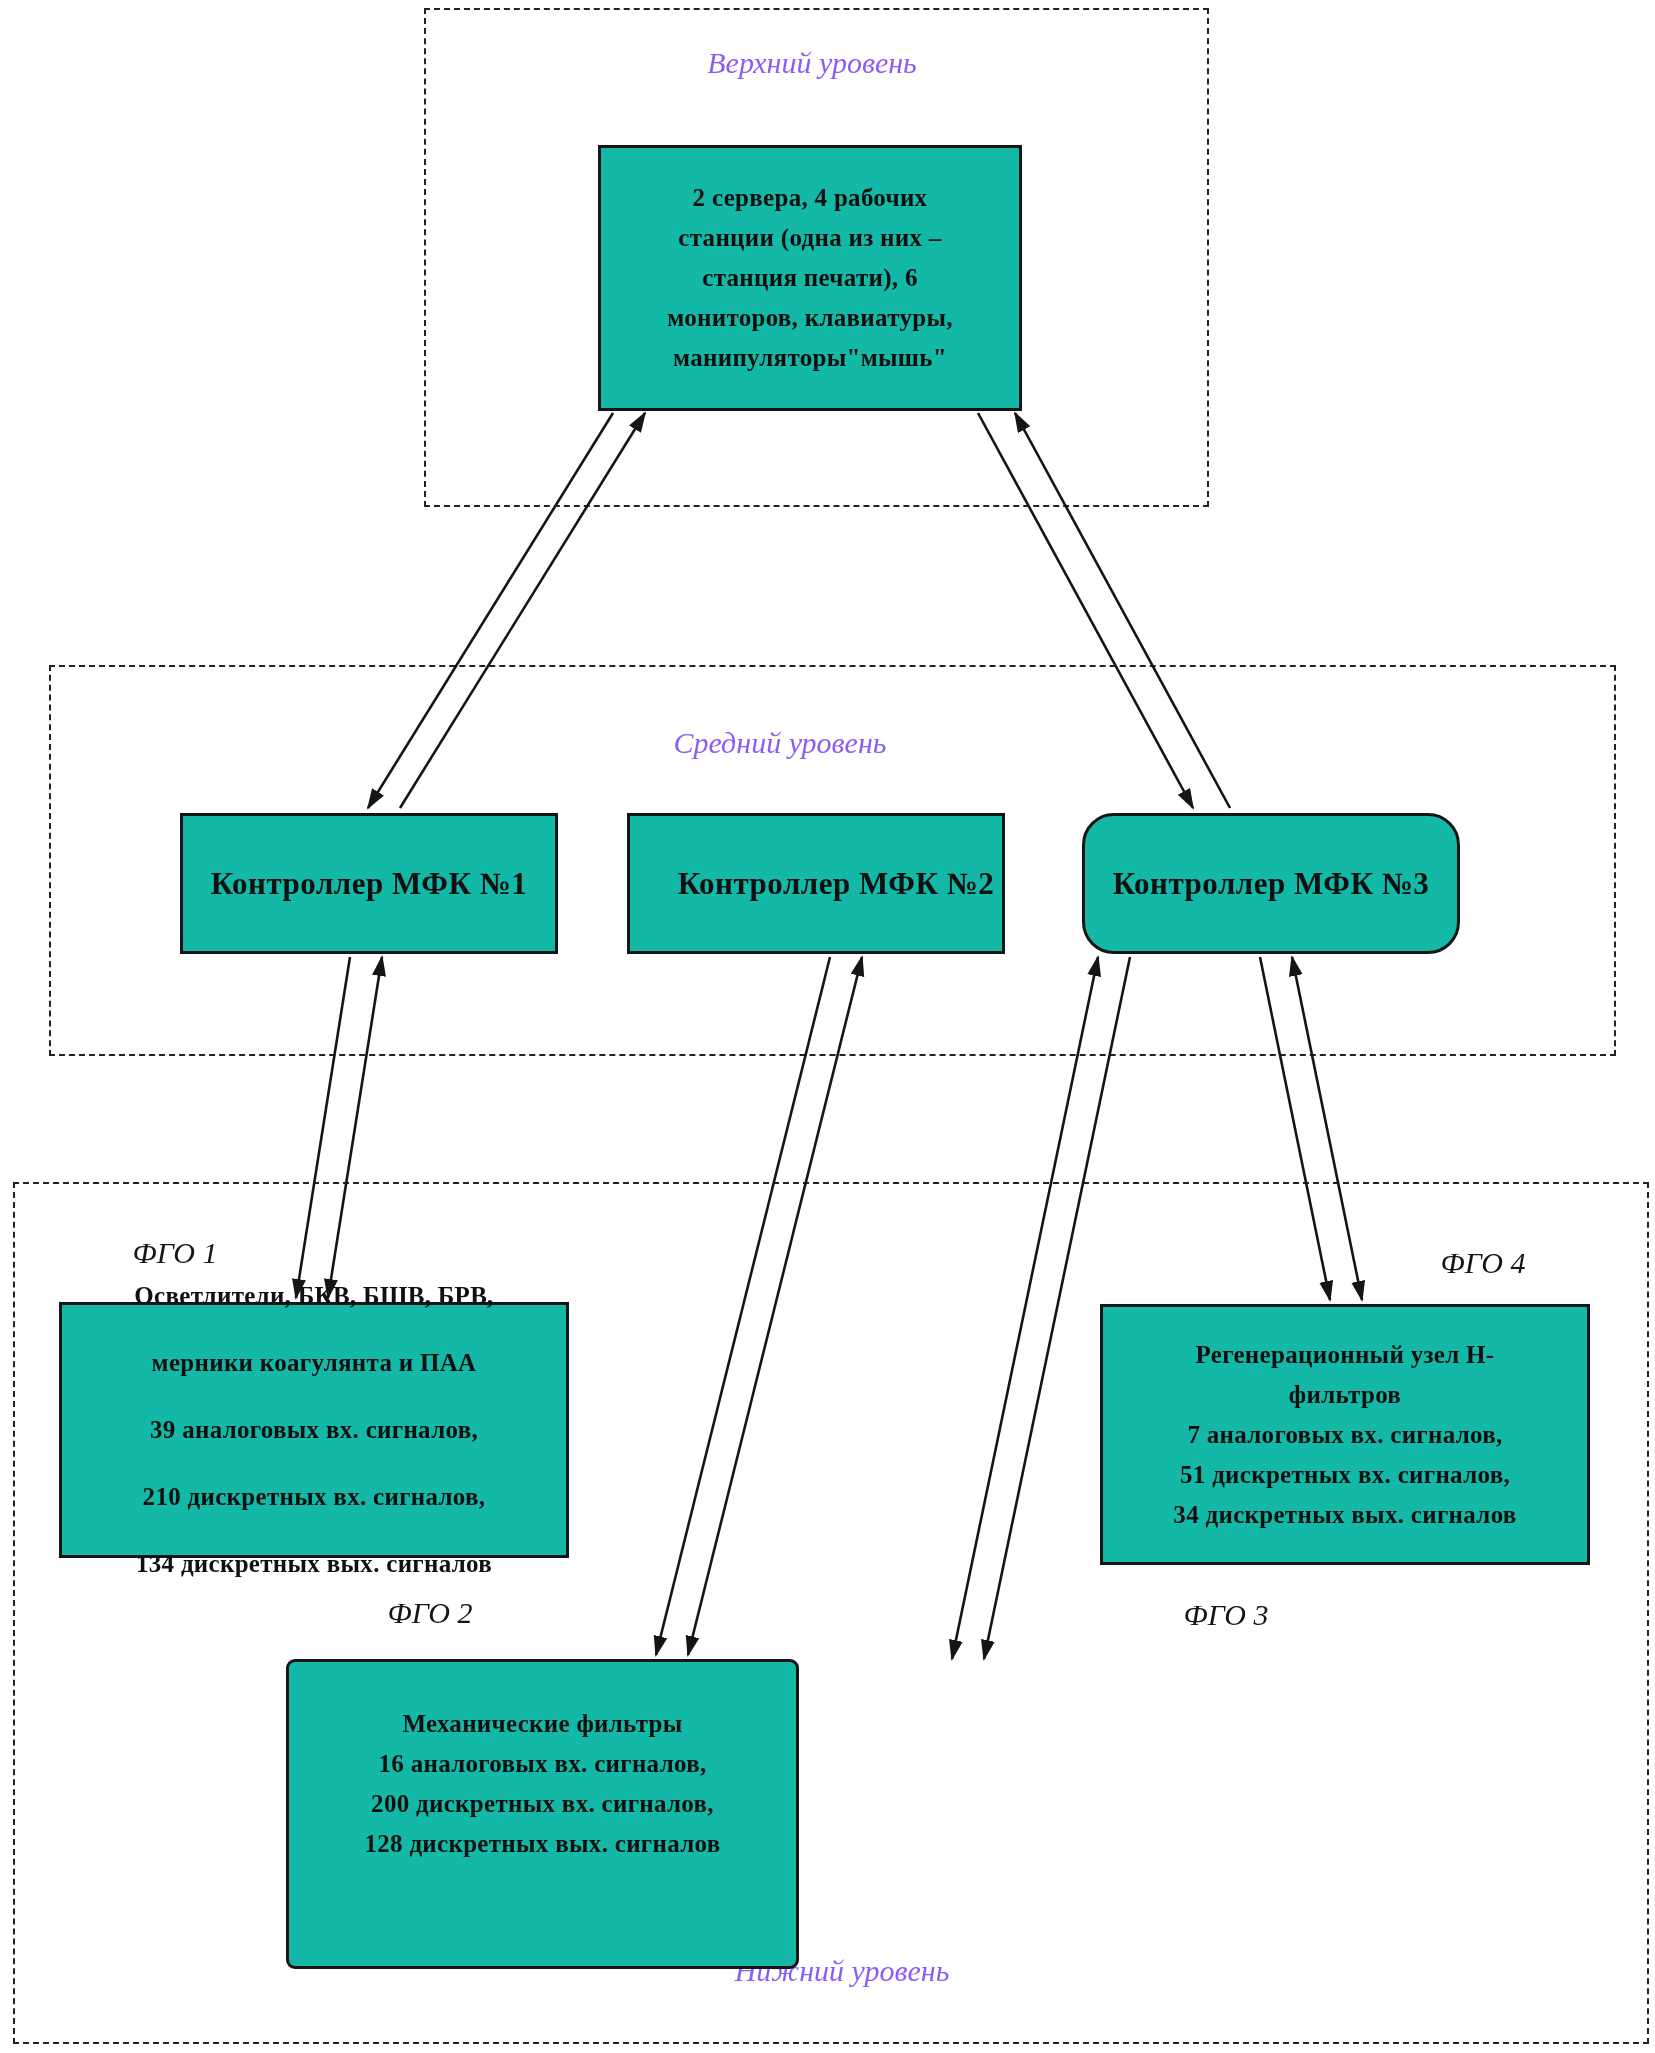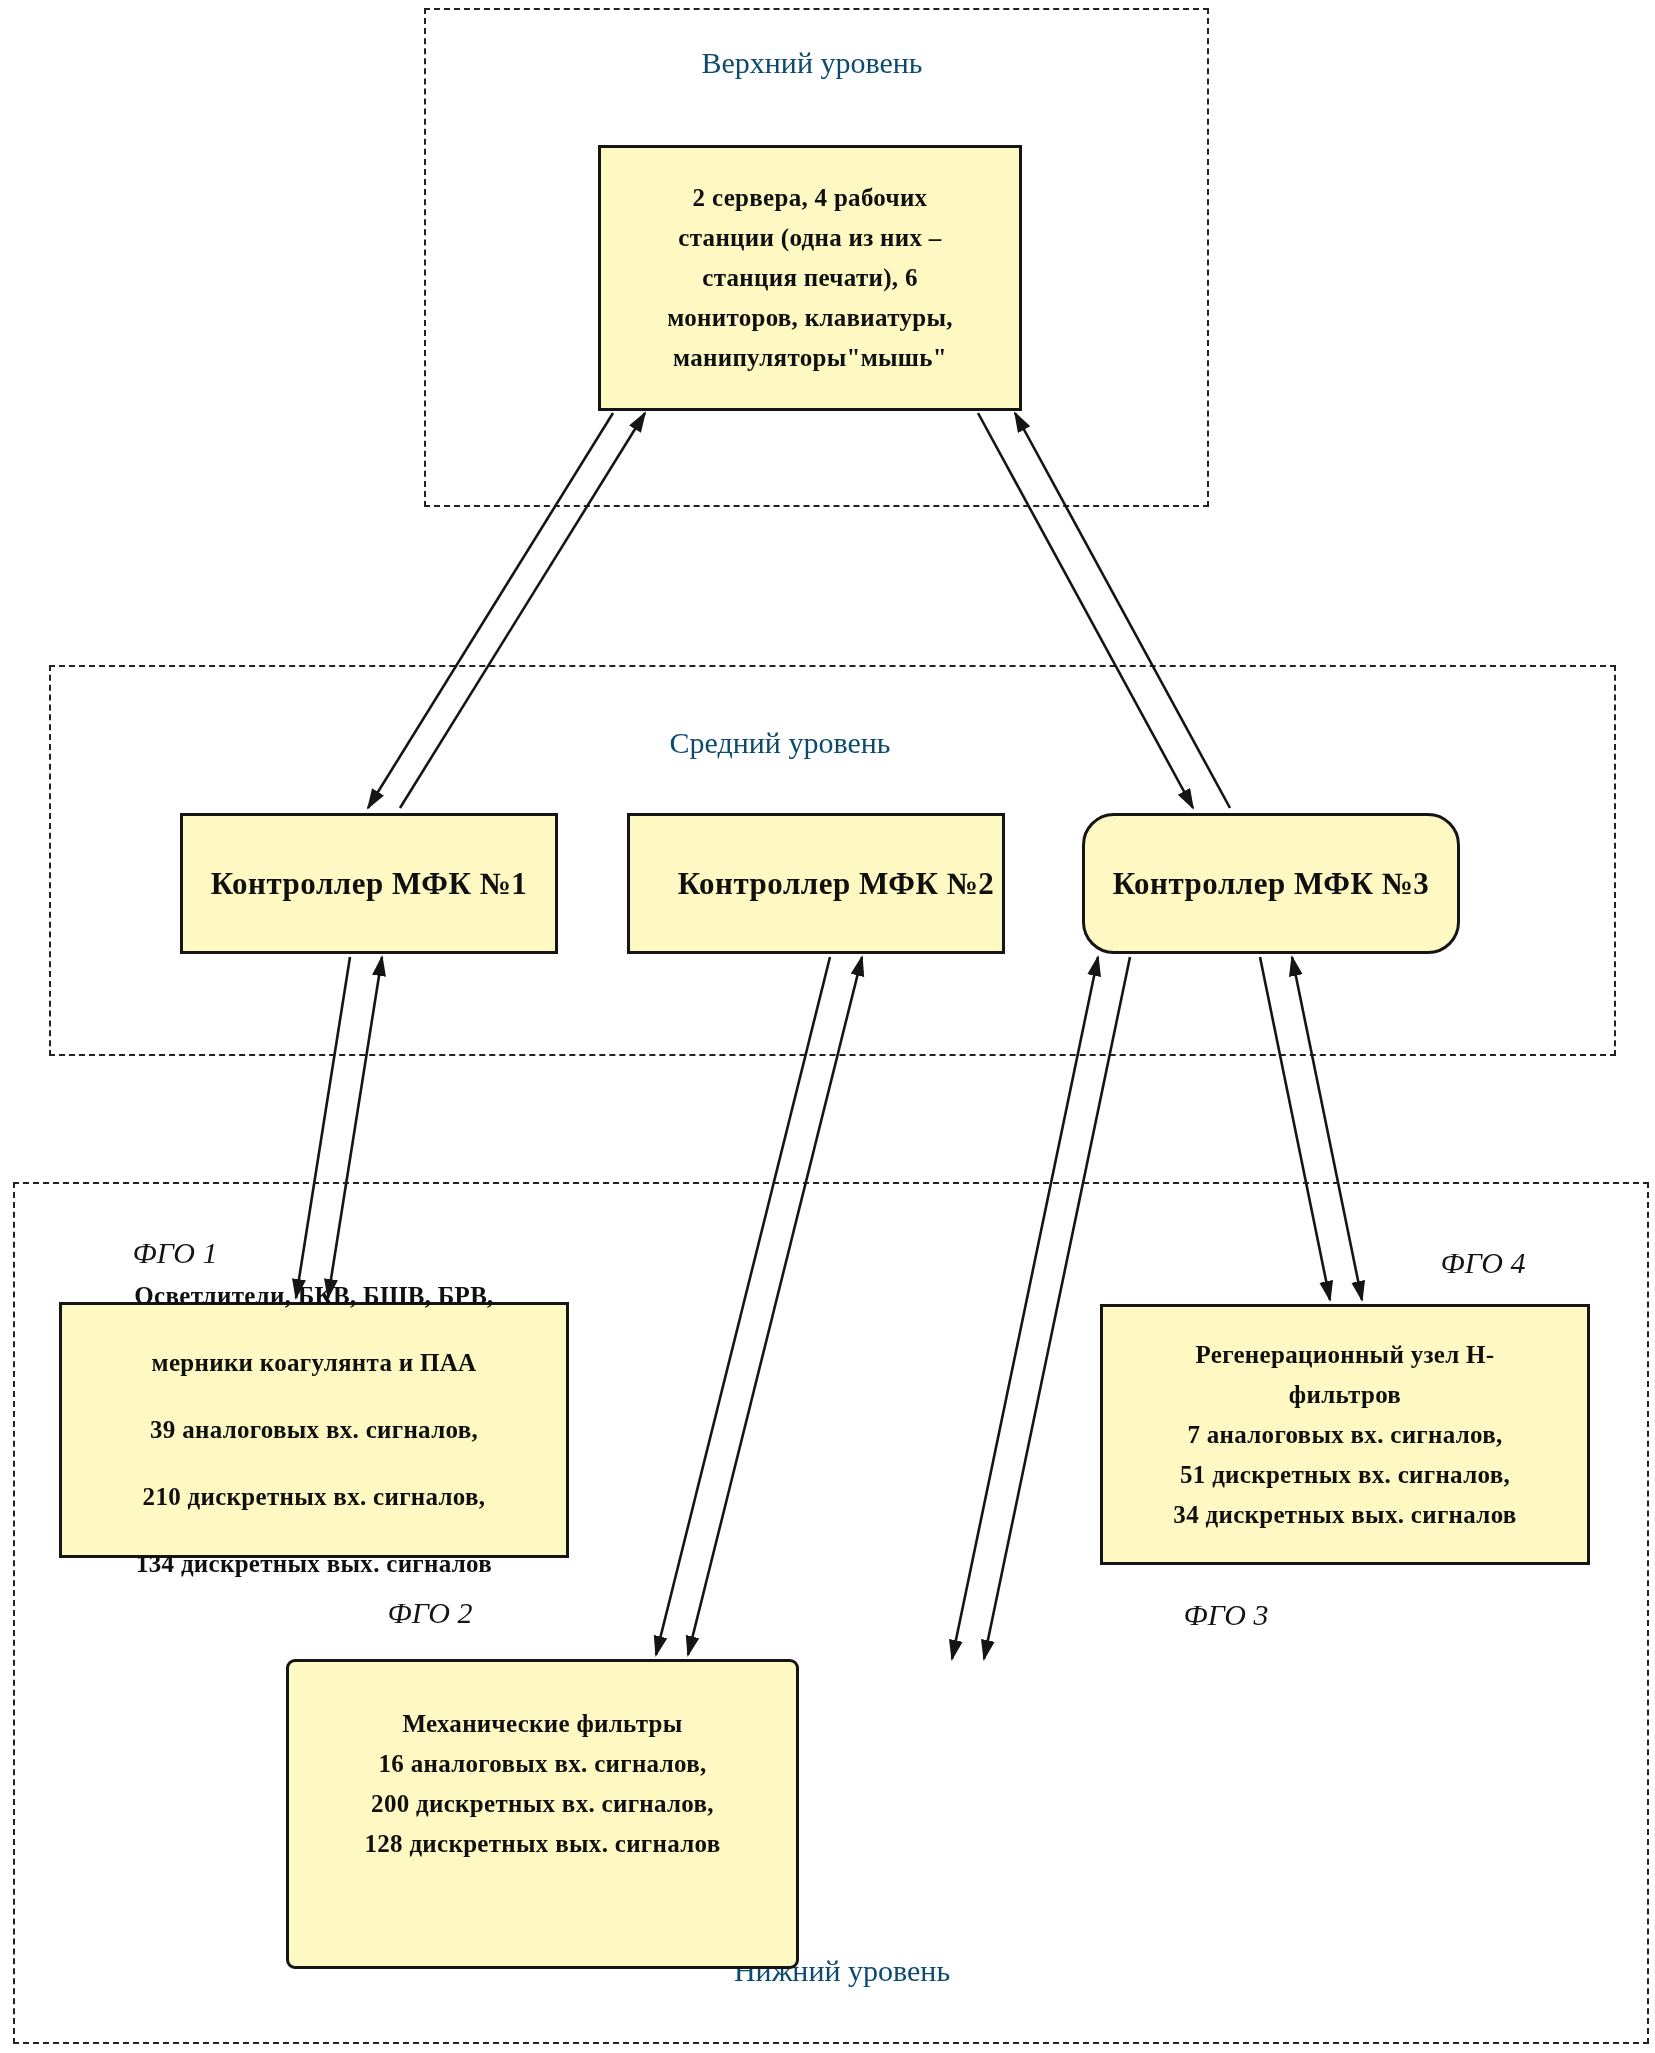--- a/index.html
+++ b/index.html
@@ -3,30 +3,30 @@
 <meta charset="utf-8">
 <style>
   html,body{margin:0;padding:0;background:#ffffff;}
   .canvas{
     position:relative;width:1655px;height:2053px;background:#ffffff;
     font-family:"Liberation Serif", serif;color:#101010;overflow:hidden;
   }
   .region{position:absolute;border:2px dashed #222;background:transparent;}
   .lvl-label{
     position:absolute;transform:translateX(-50%);
-    font-size:30px;white-space:nowrap;color:#0c4a6e;
+    font-style:italic;font-size:30px;white-space:nowrap;color:#8b5cf6;
   }
   .fgo-label{
     position:absolute;transform:translateX(-50%);
     font-style:italic;font-size:30px;white-space:nowrap;color:#151515;
   }
   .box{
     position:absolute;border:3px solid #151515;box-sizing:border-box;
     display:flex;flex-direction:column;align-items:center;justify-content:center;
-    text-align:center;font-weight:700;background:#fef9c3;
+    text-align:center;font-weight:700;background:#14b8a6;
   }
   .box.top-pad{justify-content:flex-start;padding-top:42px;border-radius:9px;}
   .bl{font-size:25px;line-height:40px;white-space:nowrap;letter-spacing:.3px;}
   .ctl{font-size:31px;letter-spacing:.5px;}
   svg.arrows{position:absolute;left:0;top:0;pointer-events:none;}
   svg.arrows line{stroke:#151515;stroke-width:2.6;}
 </style>
 </head>
 <body>
 

